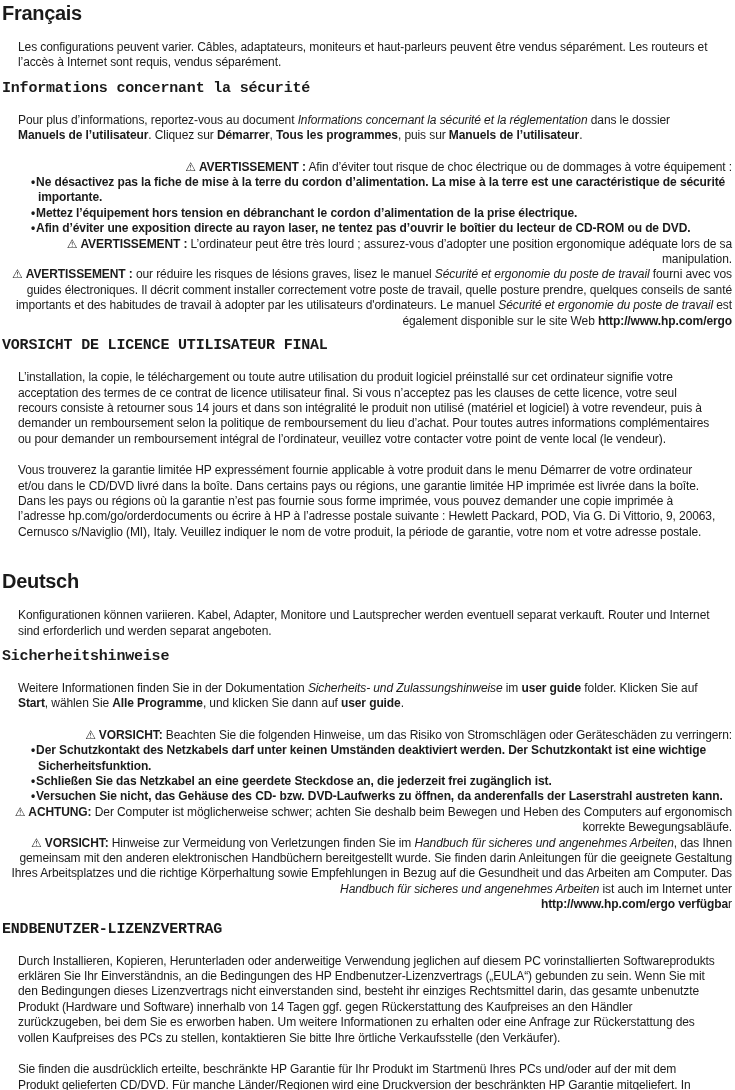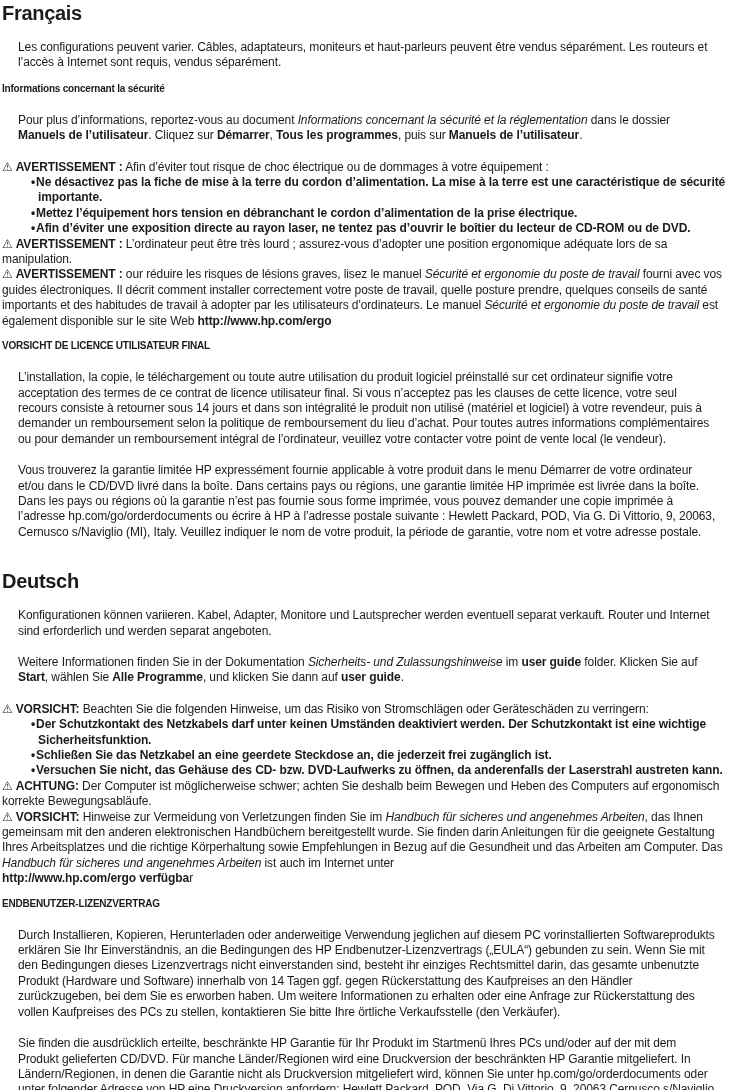--- a/index.html
+++ b/index.html
@@ -25,31 +25,32 @@
   section { display: block; }
   section + section { margin-top: 30px; }
   h1 {
     font-size: 20px;
     line-height: 22px;
     font-weight: 700;
     letter-spacing: -0.3px;
     margin: 0 0 4px 0;
   }
   h2 {
-    font-size: 10px;
+    font-size: 15px;
     line-height: 17px;
     font-weight: 700;
     letter-spacing: -0.2px;
     margin: 8px 0 3px 0;
+    font-family: Liberation Mono, monospace;
   }
   p { margin: 16px; }
   p.mb { margin-bottom: 9px; }
   .b { font-weight: 700; }
   .i { font-style: italic; }
-  .warning { margin: 0; }
+  .warning { margin: 0; text-align: right; }
   .wicon {
     font-family: "DejaVu Sans", sans-serif;
     font-size: 12px;
     margin-right: 3px;
   }
   ul.bullets {
     list-style: none;
     margin: 0;
     padding: 0 0 0 36px;
   }
@@ -77,20 +78,21 @@
       </ul>
       <p class="warning"><span class="wicon">⚠</span><span class="b">AVERTISSEMENT :</span><span> L’ordinateur peut être très lourd ; assurez-vous d’adopter une position ergonomique adéquate lors de sa manipulation.</span></p>
       <p class="warning"><span class="wicon">⚠</span><span class="b">AVERTISSEMENT :</span><span> our réduire les risques de lésions graves, lisez le manuel </span><span class="i">Sécurité et ergonomie du poste de travail</span><span> fourni avec vos guides électroniques. Il décrit comment installer correctement votre poste de travail, quelle posture prendre, quelques conseils de santé importants et des habitudes de travail à adopter par les utilisateurs d'ordinateurs. Le manuel </span><span class="i">Sécurité et ergonomie du poste de travail</span><span> est également disponible sur le site Web </span><span class="b">http://www.hp.com/ergo</span></p>
       <h2>VORSICHT DE LICENCE UTILISATEUR FINAL</h2>
       <p class="mb"><span>L’installation, la copie, le téléchargement ou toute autre utilisation du produit logiciel préinstallé sur cet ordinateur signifie votre acceptation des termes de ce contrat de licence utilisateur final. Si vous n’acceptez pas les clauses de cette licence, votre seul recours consiste à retourner sous 14 jours et dans son intégralité le produit non utilisé (matériel et logiciel) à votre revendeur, puis à demander un remboursement selon la politique de remboursement du lieu d’achat. Pour toutes autres informations complémentaires ou pour demander un remboursement intégral de l’ordinateur, veuillez votre contacter votre point de vente local (le vendeur).</span></p>
       <p><span>Vous trouverez la garantie limitée HP expressément fournie applicable à votre produit dans le menu Démarrer de votre ordinateur et/ou dans le CD/DVD livré dans la boîte. Dans certains pays ou régions, une garantie limitée HP imprimée est livrée dans la boîte. Dans les pays ou régions où la garantie n’est pas fournie sous forme imprimée, vous pouvez demander une copie imprimée à l’adresse hp.com/go/orderdocuments ou écrire à HP à l’adresse postale suivante : Hewlett Packard, POD, Via G. Di Vittorio, 9, 20063, Cernusco s/Naviglio (MI), Italy. Veuillez indiquer le nom de votre produit, la période de garantie, votre nom et votre adresse postale.</span></p>
     </section>
     <section>
       <h1>Deutsch</h1>
       <p class="mb"><span>Konfigurationen können variieren. Kabel, Adapter, Monitore und Lautsprecher werden eventuell separat verkauft. Router und Internet sind erforderlich und werden separat angeboten.</span></p>
+      <h2>Sicherheitshinweise</h2>
       <p><span>Weitere Informationen finden Sie in der Dokumentation </span><span class="i">Sicherheits- und Zulassungshinweise</span><span> im </span><span class="b">user guide</span><span> folder. Klicken Sie auf </span><span class="b">Start</span><span>, wählen Sie </span><span class="b">Alle Programme</span><span>, und klicken Sie dann auf </span><span class="b">user guide</span><span>.</span></p>
       <p class="warning"><span class="wicon">⚠</span><span class="b">VORSICHT:</span><span> Beachten Sie die folgenden Hinweise, um das Risiko von Stromschlägen oder Geräteschäden zu verringern:</span></p>
       <ul class="bullets">
         <li><span class="marker">•</span><span>Der Schutzkontakt des Netzkabels darf unter keinen Umständen deaktiviert werden. Der Schutzkontakt ist eine wichtige Sicherheitsfunktion.</span></li>
         <li><span class="marker">•</span><span>Schließen Sie das Netzkabel an eine geerdete Steckdose an, die jederzeit frei zugänglich ist.</span></li>
         <li><span class="marker">•</span><span>Versuchen Sie nicht, das Gehäuse des CD- bzw. DVD-Laufwerks zu öffnen, da anderenfalls der Laserstrahl austreten kann.</span></li>
       </ul>
       <p class="warning"><span class="wicon">⚠</span><span class="b">ACHTUNG:</span><span> Der Computer ist möglicherweise schwer; achten Sie deshalb beim Bewegen und Heben des Computers auf ergonomisch korrekte Bewegungsabläufe.</span></p>
       <p class="warning"><span class="wicon">⚠</span><span class="b">VORSICHT:</span><span> Hinweise zur Vermeidung von Verletzungen finden Sie im </span><span class="i">Handbuch für sicheres und angenehmes Arbeiten</span><span>, das Ihnen gemeinsam mit den anderen elektronischen Handbüchern bereitgestellt wurde. Sie finden darin Anleitungen für die geeignete Gestaltung Ihres Arbeitsplatzes und die richtige Körperhaltung sowie Empfehlungen in Bezug auf die Gesundheit und das Arbeiten am Computer. Das </span><span class="i">Handbuch für sicheres und angenehmes Arbeiten</span><span> ist auch im Internet unter</span><br><span class="b">http://www.hp.com/ergo verfügba</span><span>r</span></p>
       <h2>ENDBENUTZER-LIZENZVERTRAG</h2>

